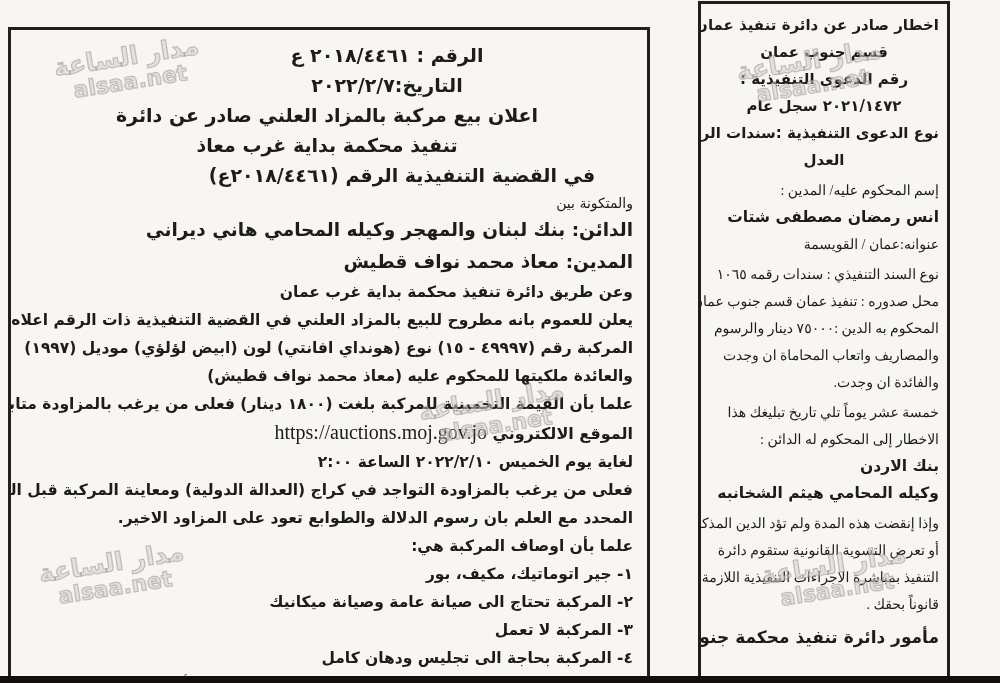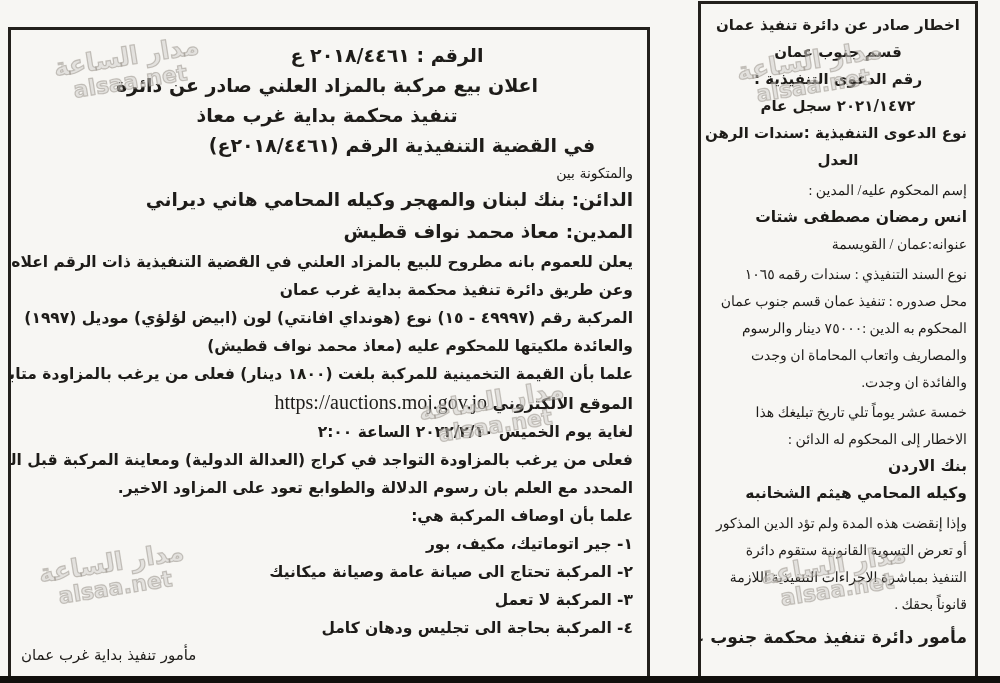--- a/index.html
+++ b/index.html
@@ -5,21 +5,21 @@
   :root{ --ink:#1e1c19; --page_bg:#f7f6f3; --border:#23201c; --bar:#12100d; }
   html,body{margin:0;padding:0;}
   body{
     width:1000px;height:683px;position:relative;overflow:hidden;
     background:var(--page_bg);color:var(--ink);
     font-family:"DejaVu Sans", sans-serif;
   }
   .page{position:absolute;inset:0;direction:rtl;}
   .box{position:absolute;border:3px solid var(--border);box-sizing:border-box;overflow:hidden;background:transparent;}
   .left-box{left:8px;top:4px;width:642px;height:669px;padding:10px 14px 2px 10px;margin-top:23px;}
-  .right-box{left:698px;top:1px;width:280px;height:678px;padding:8px 8px 2px 8px;}
+  .right-box{left:698px;top:1px;width:252px;height:678px;padding:8px 8px 2px 8px;}
 
   
   .hline{text-align:center;font-weight:bold;font-size:19px;line-height:30px;white-space:nowrap;}
   .shift1{margin-left:120px;}
   .shift2{margin-left:150px;}
   .lb-intro{text-align:right;font-size:14px;line-height:21px;margin-top:3px;}
   .lb-party{text-align:right;font-weight:bold;font-size:18.5px;line-height:32px;white-space:nowrap;}
   .lb-body div{text-align:right;font-weight:bold;font-size:15.5px;line-height:28px;white-space:nowrap;}
   .url-line{text-align:right;white-space:nowrap;line-height:30px;}
   .url-line .lbl{font-weight:bold;font-size:16px;}
@@ -74,30 +74,31 @@
     <span class="wm-en">alsaa.net</span>
   </div>
   <div class="wm wm5">
     <span class="wm-ar">مدار الساعة</span>
     <span class="wm-en">alsaa.net</span>
   </div>
 
   <div class="box left-box" dir="rtl">
     <div>
       <div class="hline shift1">الرقم : ٢٠١٨/٤٤٦١ ع</div>
+      <div class="hline shift1">التاريخ:٢٠٢٢/٢/٧</div>
       <div class="hline">اعلان بيع مركبة بالمزاد العلني صادر عن دائرة</div>
       <div class="hline">تنفيذ محكمة بداية غرب معاذ</div>
       <div class="hline shift2">في القضية التنفيذية الرقم (٢٠١٨/٤٤٦١ع)</div>
     </div>
     <div class="lb-intro">والمتكونة بين</div>
     <div class="lb-party">الدائن: بنك لبنان والمهجر وكيله المحامي هاني ديراني</div>
     <div class="lb-party">المدين: معاذ محمد نواف قطيش</div>
     <div class="lb-body">
+      <div>وعن طريق دائرة تنفيذ محكمة بداية غرب عمان</div>
       <div>يعلن للعموم بانه مطروح للبيع بالمزاد العلني في القضية التنفيذية ذات الرقم اعلاه</div>
-      <div>وعن طريق دائرة تنفيذ محكمة بداية غرب عمان</div>
       <div>المركبة رقم (٤٩٩٩٧ - ١٥) نوع (هونداي افانتي) لون (ابيض لؤلؤي) موديل (١٩٩٧)</div>
       <div>والعائدة ملكيتها للمحكوم عليه (معاذ محمد نواف قطيش)</div>
       <div>علما بأن القيمة التخمينية للمركبة بلغت (١٨٠٠ دينار) فعلى من يرغب بالمزاودة متابعة</div>
       <div class="url-line">
         <span class="lbl">الموقع الالكتروني</span>
         <span class="url">https://auctions.moj.gov.jo</span>
       </div>
       <div>لغاية يوم الخميس ٢٠٢٢/٢/١٠ الساعة ٢:٠٠</div>
       <div>فعلى من يرغب بالمزاودة التواجد في كراج (العدالة الدولية) ومعاينة المركبة قبل الموعد</div>
       <div>المحدد مع العلم بان رسوم الدلالة والطوابع تعود على المزاود الاخير.</div>

